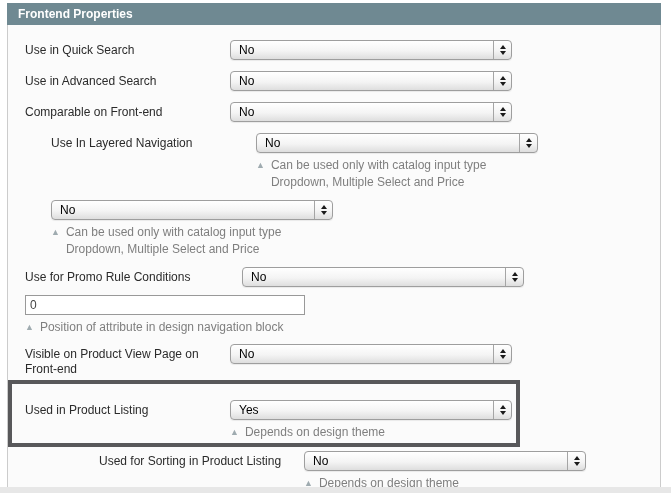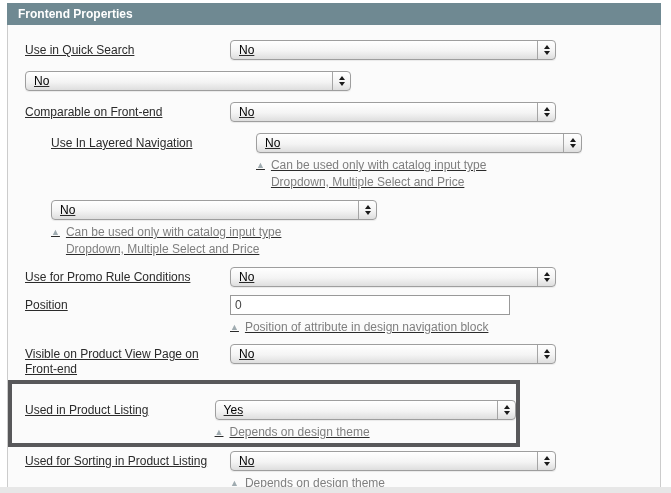--- a/index.html
+++ b/index.html
@@ -10,23 +10,23 @@
   }
   .panel{position:absolute;left:7px;top:3px;width:654px;}
   .panel-header{
     background:#6f8992;color:#ffffff;font-weight:bold;font-size:12px;
     padding:5px 10px 4px 11px;line-height:13px;
   }
   .panel-body{
     background:#fbfbfb;border:1px solid #cccccc;border-top:none;
     padding:15px 0 8px 17px;
   }
-  .row{display:flex;align-items:flex-start;margin-bottom:11px;text-decoration:underline;}
+  .row{display:flex;align-items:flex-start;margin-bottom:11px;}
   .label{width:205px;line-height:15px;padding-top:3px;color:#2b2b2b;}
-  .control-col{width:326px;}
+  .control-col{width:282px;}
   
   .select{
     height:20px;box-sizing:border-box;border:1px solid #9e9e9e;border-radius:4px;
     background:linear-gradient(#ffffff,#f4f4f4 55%,#dedede);
     display:flex;align-items:center;position:relative;
     box-shadow:0 1px 1px rgba(0,0,0,0.07);
   }
   .select .val{flex:1;padding-left:8px;color:#000;line-height:18px;white-space:nowrap;overflow:hidden;}
   .arrows{
     width:17px;align-self:stretch;border-left:1px solid #a5a5a5;
@@ -39,24 +39,24 @@
     font-family:"Liberation Sans", sans-serif;font-size:12px;color:#444;padding:0 4px;border-radius:0;
   }
   .note{display:flex;margin-top:4px;color:#7f7f7f;line-height:17px;}
   .note-tri{color:#9fabb0;font-size:9px;line-height:17px;margin-right:6px;flex:none;}
   .note-text{max-width:268px;}
   .hl-box{
     border:4px solid #58585a;margin-left:-17px;margin-bottom:4px;
     width:491px;padding:16px 0 2px 13px;background:transparent;
   }
   .hl-box .row{margin-bottom:0;}
-  .row.tight{margin-bottom:8px;}
+  .row.tight{margin-bottom:8px;gap:12px;}
   .row.pre-hl{margin-bottom:3px;}
   .row.note-row4{margin-bottom:9px;margin-left:26px;}
-  .row.last{margin-bottom:0;}
+  .row.last{margin-bottom:0;justify-content:center;}
   .bottom-strip{position:absolute;left:0;bottom:0;width:671px;height:6px;background:#e7e7e7;}
 </style>
 </head>
 <body>
 
 <div class="panel">
   <div class="panel-header">
     <span>Frontend Properties</span>
   </div>
   <div class="panel-body">
@@ -68,20 +68,21 @@
           <span class="val">No</span>
           <span class="arrows">
               <span class="tri-up"></span>
               <span class="tri-down"></span>
             </span>
         </div>
       </div>
     </div>
 
     <div class="row">
+      <div class="label">Use in Advanced Search</div>
       <div class="control-col">
         <div class="select">
           <span class="val">No</span>
           <span class="arrows">
               <span class="tri-up"></span>
               <span class="tri-down"></span>
             </span>
         </div>
       </div>
     </div>
@@ -139,21 +140,20 @@
           <span class="val">No</span>
           <span class="arrows">
               <span class="tri-up"></span>
               <span class="tri-down"></span>
             </span>
         </div>
       </div>
     </div>
 
     <div class="row tight">
-      <div class="label">Position</div>
       <div class="control-col">
         <input class="text-input" type="text" value="0" style="">
         <div class="note">
           <span class="note-tri">▲</span>
           <span class="note-text">Position of attribute in design navigation block</span>
         </div>
       </div>
     </div>
 
     <div class="row pre-hl">

